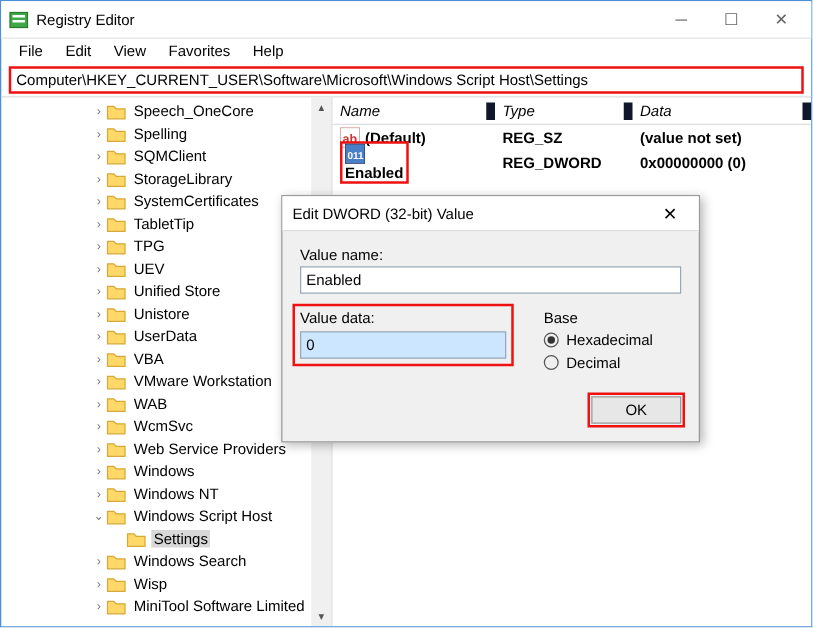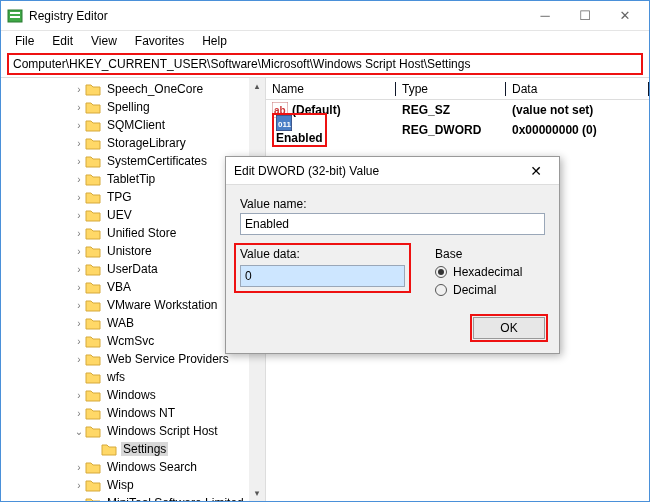--- a/index.html
+++ b/index.html
@@ -21,21 +21,21 @@
 .tree { padding-left: 4px; }
 .ti { display: flex; align-items: center; height: 18px; white-space: nowrap; position: relative; }
 .ti .chev { width: 12px; text-align: center; color: #7a7a7a; font-size: 10px; }
 .ti .fld { width: 16px; height: 14px; margin-right: 4px; display: inline-flex; }
 .ti .lbl { padding: 0 2px; }
 .ti.sel .lbl { background: #d8d8d8; }
 .depth1 { padding-left: 66px; }
 .depth2 { padding-left: 82px; }
 .listpane { flex: 1; overflow: hidden; font-size: 12px; }
 .listhdr { display: flex; border-bottom: 1px solid #ddd; height: 22px; align-items: center; }
-.listhdr .col { padding: 0 6px; border-right: 1px solid #0f172a; }
+.listhdr .col { padding: 0 6px; border-right: 7px solid #0f172a; font-style: italic; }
 .col-name { width: 130px; } .col-type { width: 110px; } .col-data { flex:1; }
 .listrow { display: flex; height: 20px; align-items: center; font-weight: bold; }
 .listrow .c { padding: 0 6px; }
 .listrow .c-name { width: 130px; display:flex; align-items:center; gap:4px; }
 .listrow .c-type { width: 110px; } .listrow .c-data { flex:1; }
 .hl-red { border: 2px solid #e11; padding: 0 2px; margin: -2px 0; }
 
 .dialog { position: absolute; left: 225px; top: 156px; width: 335px; background: #f0f0f0; border: 1px solid #999; box-shadow: 2px 2px 8px rgba(0,0,0,.3); font-size: 12px; }
 .dlgtitle { height: 28px; background: #fff; display:flex; align-items:center; padding: 0 8px; border-bottom:1px solid #ddd;}
 .dlgtitle .t { flex:1; }
@@ -231,29 +231,20 @@
           <div class="ti depth1">
             <span class="chev">›</span>
             <span class="fld">
               <svg width="16" height="14">
                 <path d="M1 3 h5 l2 2 h7 v8 h-14 z" fill="#ffd867" stroke="#d6a93a"></path>
               </svg>
             </span>
             <span class="lbl">Web Service Providers</span>
           </div>
           <div class="ti depth1">
-            <span class="chev"></span>
-            <span class="fld">
-              <svg width="16" height="14">
-                <path d="M1 3 h5 l2 2 h7 v8 h-14 z" fill="#ffd867" stroke="#d6a93a"></path>
-              </svg>
-            </span>
-            <span class="lbl">wfs</span>
-          </div>
-          <div class="ti depth1">
             <span class="chev">›</span>
             <span class="fld">
               <svg width="16" height="14">
                 <path d="M1 3 h5 l2 2 h7 v8 h-14 z" fill="#ffd867" stroke="#d6a93a"></path>
               </svg>
             </span>
             <span class="lbl">Windows</span>
           </div>
           <div class="ti depth1">
             <span class="chev">›</span>

